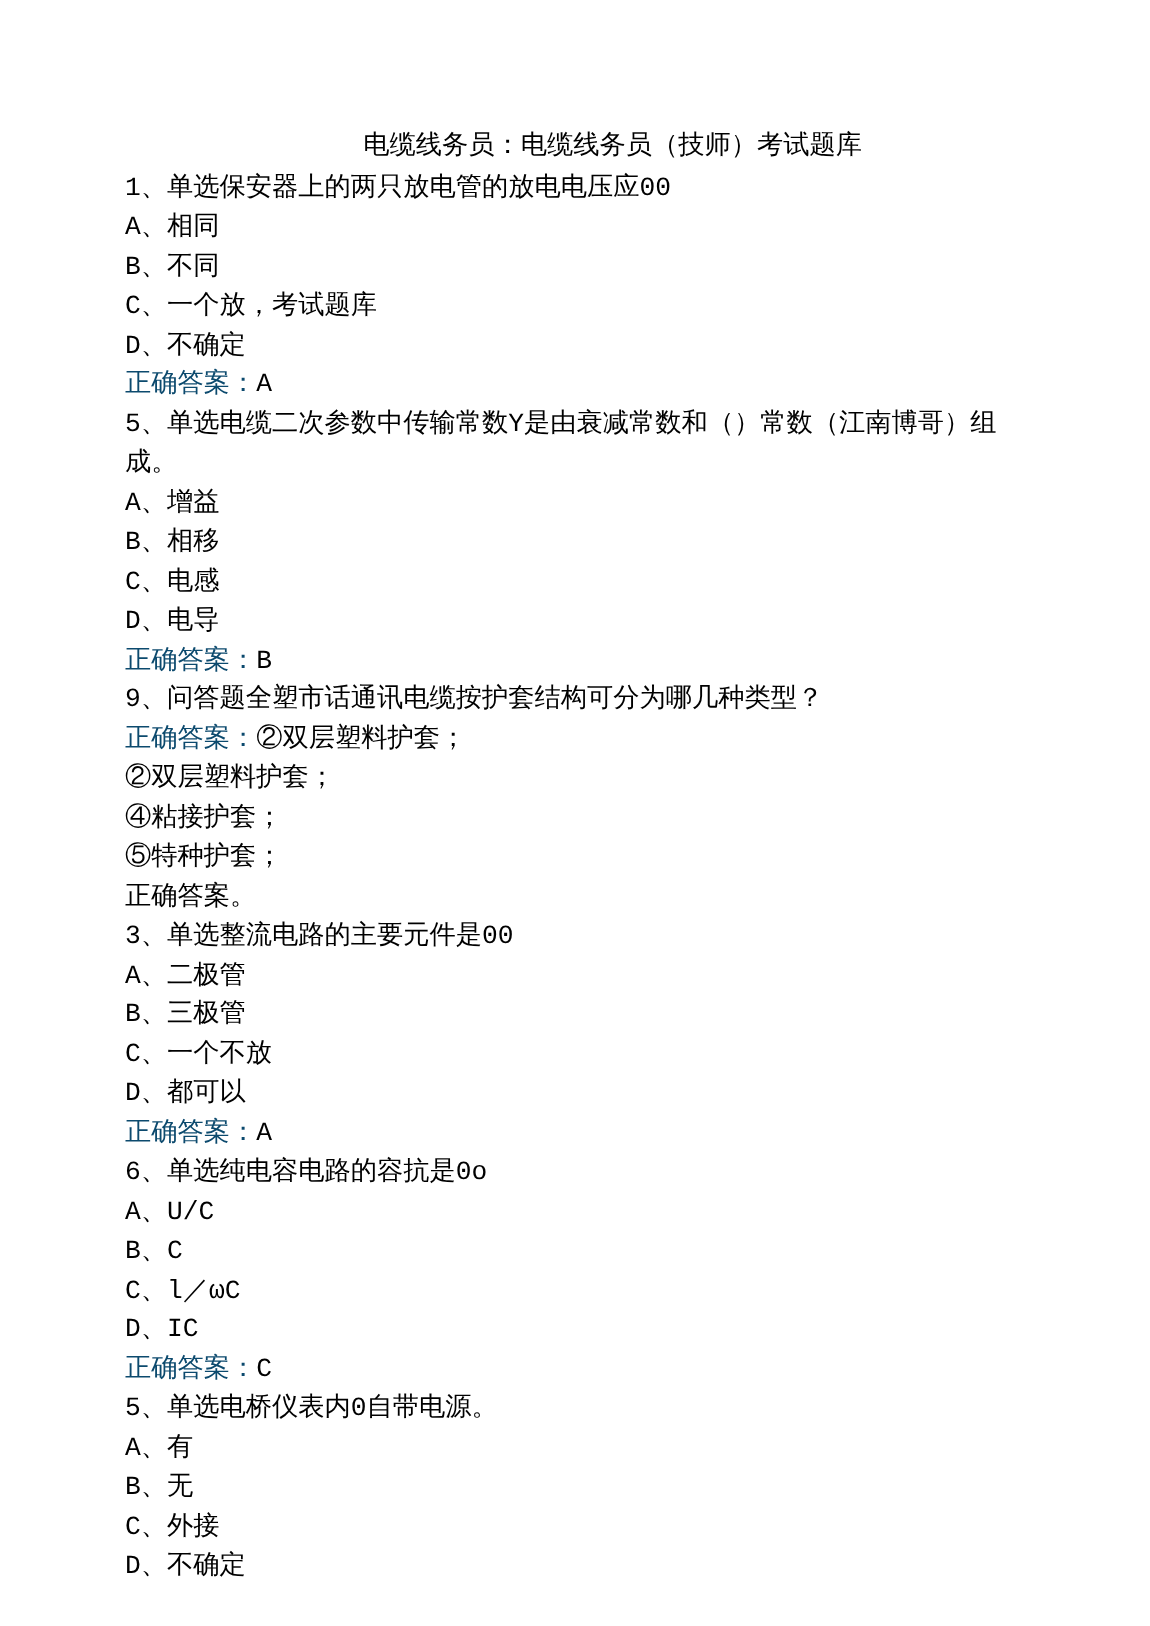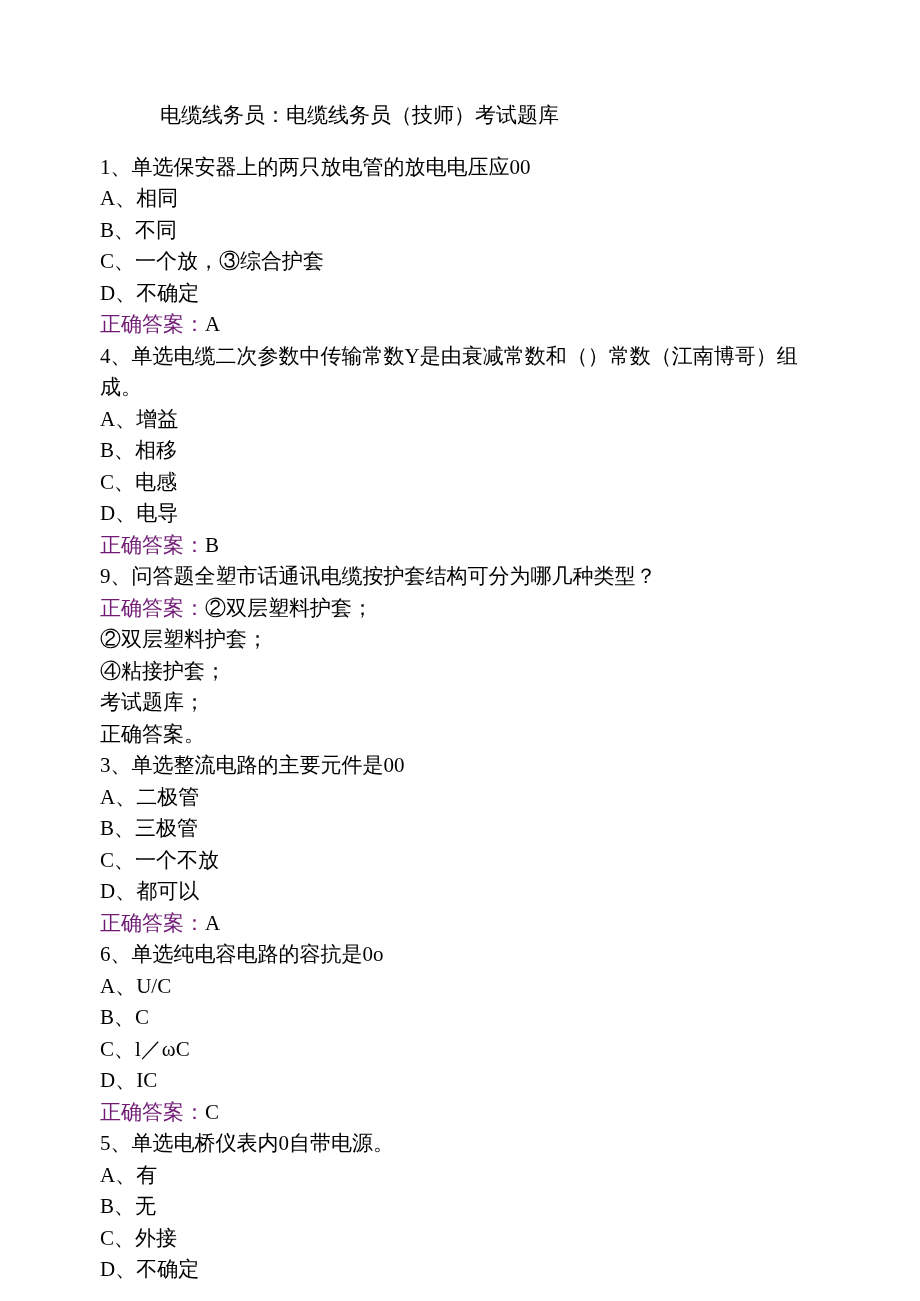--- a/index.html
+++ b/index.html
@@ -10,65 +10,66 @@
     body {
       background: #ffffff;
       font-family: "SimSun", "宋体", serif;
       font-size: 21px;
       line-height: 1.5;
       color: #000000;
       padding: 100px 100px 40px 100px;
       width: 920px;
     }
     .title {
-      text-align: left;
-      margin-bottom: 20px;
+      text-align: center;
+      margin-bottom: 4px;
       padding-left: 60px;
     }
     .line {
       margin: 0;
+      font-family: Liberation Mono, monospace;
     }
     .answer-label {
-      color: #701a75;
+      color: #0c4a6e;
     }
     .answer-value {
       color: #000000;
     }
   </style>
 </head>
 <body>
 
 <div class="title">电缆线务员：电缆线务员（技师）考试题库</div>
 
 <div class="line">1、单选保安器上的两只放电管的放电电压应00</div>
 <div class="line">A、相同</div>
 <div class="line">B、不同</div>
-<div class="line">C、一个放，③综合护套</div>
+<div class="line">C、一个放，考试题库</div>
 <div class="line">D、不确定</div>
 <div class="line">
   <span class="answer-label">正确答案：</span><span class="answer-value">A</span>
 </div>
 
-<div class="line">4、单选电缆二次参数中传输常数Y是由衰减常数和（）常数（江南博哥）组</div>
+<div class="line">5、单选电缆二次参数中传输常数Y是由衰减常数和（）常数（江南博哥）组</div>
 <div class="line">成。</div>
 <div class="line">A、增益</div>
 <div class="line">B、相移</div>
 <div class="line">C、电感</div>
 <div class="line">D、电导</div>
 <div class="line">
   <span class="answer-label">正确答案：</span><span class="answer-value">B</span>
 </div>
 
 <div class="line">9、问答题全塑市话通讯电缆按护套结构可分为哪几种类型？</div>
 <div class="line">
   <span class="answer-label">正确答案：</span><span class="answer-value">②双层塑料护套；</span>
 </div>
 <div class="line">②双层塑料护套；</div>
 <div class="line">④粘接护套；</div>
-<div class="line">考试题库；</div>
+<div class="line">⑤特种护套；</div>
 <div class="line">正确答案。</div>
 
 <div class="line">3、单选整流电路的主要元件是00</div>
 <div class="line">A、二极管</div>
 <div class="line">B、三极管</div>
 <div class="line">C、一个不放</div>
 <div class="line">D、都可以</div>
 <div class="line">
   <span class="answer-label">正确答案：</span><span class="answer-value">A</span>
 </div>

